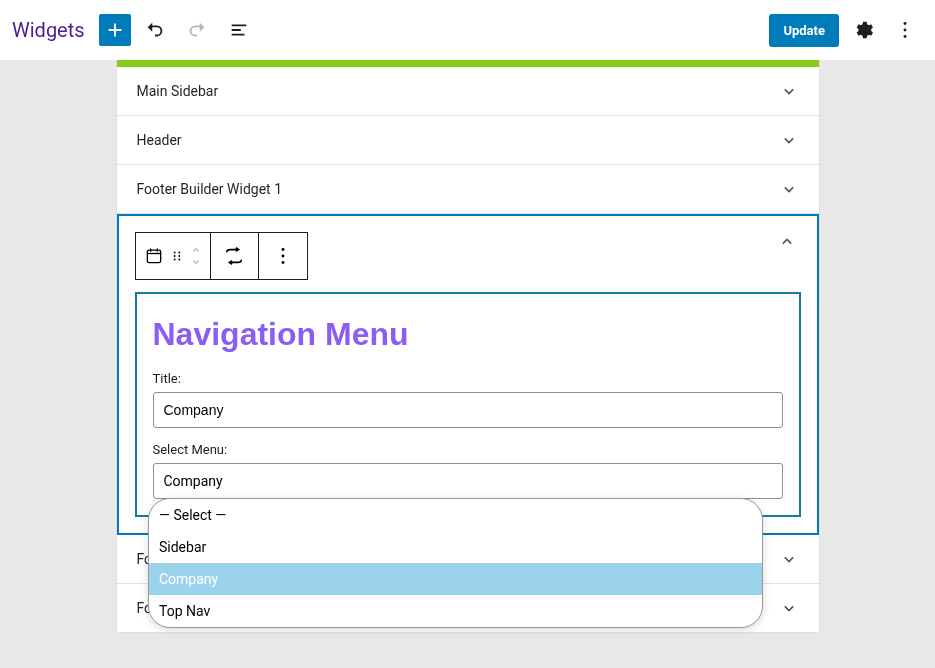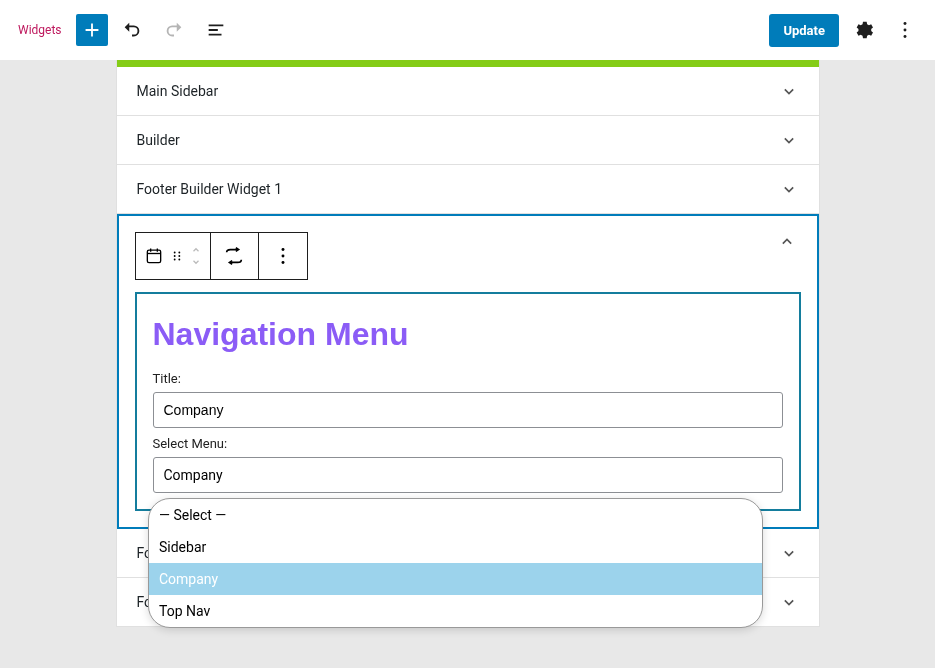--- a/index.html
+++ b/index.html
@@ -13,25 +13,24 @@
   }
   .topbar {
     background: #fff;
     height: 60px;
     display: flex;
     align-items: center;
     padding: 0 12px;
     gap: 6px;
   }
   .page-title {
-    font-size: 12px;
+    font-size: 20px;
     font-weight: 400;
-    color: #be185d;
+    color: #4c1d95;
     margin-right: 8px;
-    margin-left: 6px;
   }
   .add-block-btn {
     width: 32px;
     height: 32px;
     background: #007cba;
     color: #fff;
     display: flex;
     align-items: center;
     justify-content: center;
     border-radius: 2px;
@@ -133,21 +132,21 @@
     padding: 0 10px;
     font-size: 14px;
     outline: none;
     background: #fff;
   }
   .select-box {
     display: flex;
     align-items: center;
     justify-content: space-between;
   }
-  .field-group { margin-bottom: 8px; }
+  .field-group { margin-bottom: 14px; }
   .dropdown {
     position: absolute;
     background: #fff;
     border: 1px solid #999;
     box-shadow: 0 2px 8px rgba(0,0,0,0.15);
     z-index: 50;
   }
   .dropdown-option {
     padding: 8px 10px;
     font-size: 14px;
@@ -221,21 +220,21 @@
     <div class="area-row first">
       <span>Main Sidebar</span>
       <span class="chevron">
           <svg width="20" height="20" viewBox="0 0 24 24">
             <path d="M7 10l5 5 5-5" stroke="currentColor" stroke-width="2" fill="none"></path>
           </svg>
         </span>
     </div>
 
     <div class="area-row">
-      <span>Builder</span>
+      <span>Header</span>
       <span class="chevron">
           <svg width="20" height="20" viewBox="0 0 24 24">
             <path d="M7 10l5 5 5-5" stroke="currentColor" stroke-width="2" fill="none"></path>
           </svg>
         </span>
     </div>
 
     <div class="area-row">
       <span>Footer Builder Widget 1</span>
       <span class="chevron">

